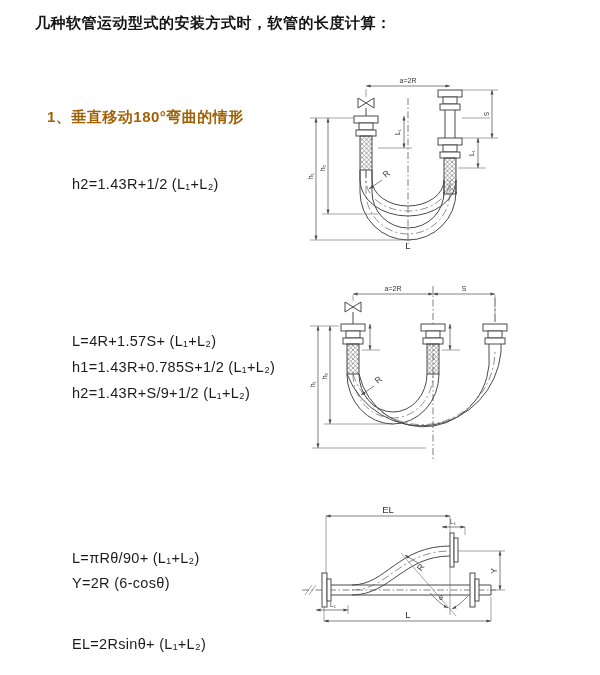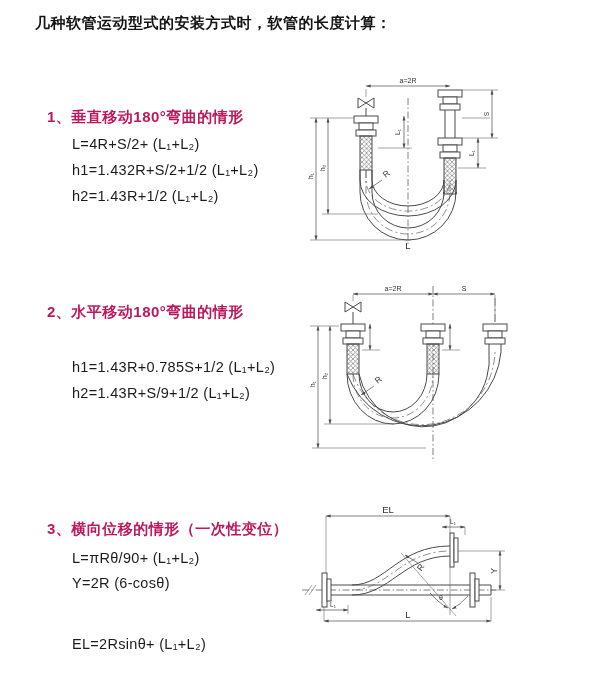--- a/index.html
+++ b/index.html
@@ -1,19 +1,19 @@
 <!DOCTYPE html>
 <html><head>
 <meta charset="utf-8">
 <style>
   html,body{margin:0;padding:0;background:#fdfdfd;}
   .page{position:relative;width:600px;height:675px;background:#ffffff;overflow:hidden;
         font-family:"Liberation Sans","DejaVu Sans",sans-serif;color:#1a1a1a;}
   .title{position:absolute;left:35px;top:14px;font-size:15px;font-weight:bold;letter-spacing:.5px;color:#141414;white-space:nowrap;}
-  .heading{position:absolute;font-size:15px;font-weight:bold;letter-spacing:.5px;color:#be185d;white-space:nowrap;}
+  .heading{position:absolute;font-size:15px;font-weight:bold;letter-spacing:.5px;color:#a16207;white-space:nowrap;}
   .formula{position:absolute;font-size:14.5px;letter-spacing:.3px;color:#1c1c1c;white-space:nowrap;}
   .diagram{position:absolute;}
   
   .ln{stroke:#4a4a4a;stroke-width:1;fill:none;}
   .thin{stroke:#6a6a6a;stroke-width:.6;fill:none;}
   .dim{stroke:#4a4a4a;stroke-width:.7;fill:none;}
   .cl{stroke:#5f5f5f;stroke-width:.7;fill:none;stroke-dasharray:8 3 2 3;}
   .cld{stroke:#5f5f5f;stroke-width:.8;fill:none;stroke-dasharray:7 2.5 1.5 2.5;}
   .fl{fill:#ffffff;stroke:#4a4a4a;stroke-width:1;}
   .vv{fill:#ffffff;stroke:#4a4a4a;stroke-width:1;}
@@ -23,29 +23,26 @@
   text.sm{font-size:6.5px;}
 </style>
 </head>
 <body>
 
 <div class="page">
 
   <div class="title">几种软管运动型式的安装方式时，软管的长度计算：</div>
 
   <div class="heading" style="left:47px;top:108px">1、垂直移动180°弯曲的情形</div>
-  <div class="formula" style="left:72px;top:136px">L=4R+S/2+ (L₁+L₂)</div>
-  <div class="formula" style="left:72px;top:162px">h1=1.432R+S/2+1/2 (L₁+L₂)</div>
-  <div class="formula" style="left:72px;top:188px">h2=1.43R+1/2 (L₁+L₂)</div>
-
-  <div class="heading" style="left:47px;top:303px">2、水平移动180°弯曲的情形</div>
+  <div class="formula" style="left:72px;top:176px">h2=1.43R+1/2 (L₁+L₂)</div>
+
+  <div class="formula" style="left:72px;top:333px">L=4R+1.57S+ (L₁+L₂)</div>
   <div class="formula" style="left:72px;top:359px">h1=1.43R+0.785S+1/2 (L₁+L₂)</div>
   <div class="formula" style="left:72px;top:385px">h2=1.43R+S/9+1/2 (L₁+L₂)</div>
 
-  <div class="heading" style="left:47px;top:520px">3、横向位移的情形（一次性变位）</div>
   <div class="formula" style="left:72px;top:550px">L=πRθ/90+ (L₁+L₂)</div>
   <div class="formula" style="left:72px;top:575px">Y=2R (6-cosθ)</div>
   <div class="formula" style="left:72px;top:636px">EL=2Rsinθ+ (L₁+L₂)</div>
 
   <svg class="diagram" style="left:308px;top:72px" width="290" height="180" viewBox="0 0 290 180">
     <defs>
       <marker id="arrA" viewBox="0 0 8 8" refX="7.5" refY="4" markerWidth="7" markerHeight="7" orient="auto-start-reverse">
         <path d="M0,1.6 L7.5,4 L0,6.4 Z" fill="#4a4a4a"></path>
       </marker>
       <pattern id="hatchA" width="4.5" height="4.5" patternUnits="userSpaceOnUse">

